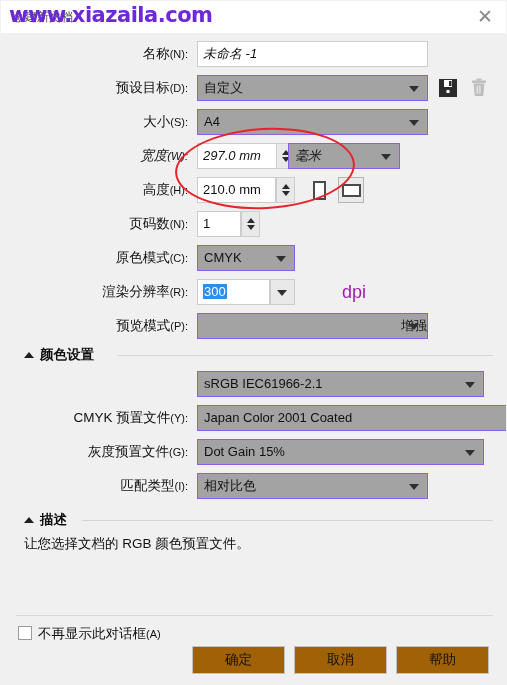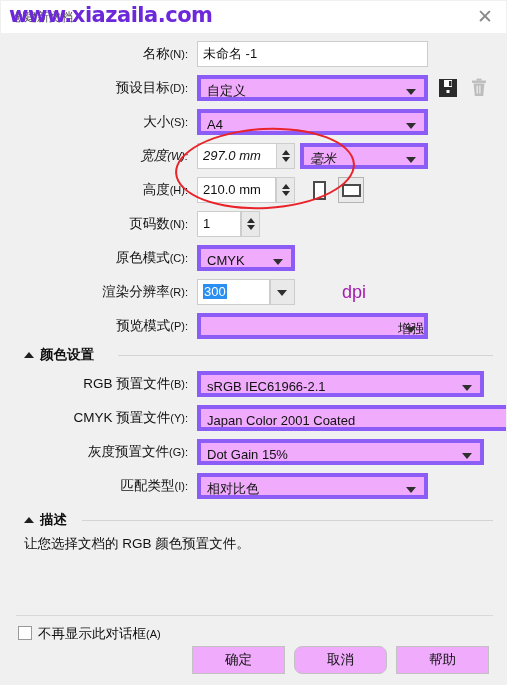--- a/index.html
+++ b/index.html
@@ -110,22 +110,22 @@
     line-height: 24px;
     font-size: 13px;
     color: #111;
     padding-left: 5px;
     white-space: nowrap;
     overflow: hidden;
   }
 
   .combo {
     position: absolute;
-    background: #f0abfc;
-    border: 4px solid #8b5cf6;
+    background: #a3a3a3;
+    border: 1px solid #8b5cf6;
     box-sizing: border-box;
     height: 26px;
     line-height: 24px;
     font-size: 13px;
     color: #111;
     padding-left: 6px;
     white-space: nowrap;
     overflow: hidden;
   }
   .combo .arrow {
@@ -300,21 +300,21 @@
     line-height: 17px;
     font-size: 13.5px;
     color: #111;
     white-space: nowrap;
   }
   .checklabel .mn { font-size: 11px; }
 
   .btn {
     position: absolute;
     height: 28px;
-    background: #f0abfc;
+    background: #a16207;
     border: 1px solid #c2c2c2;
     box-sizing: border-box;
     font-size: 13.5px;
     color: #111;
     display: flex;
     align-items: center;
     justify-content: center;
     cursor: default;
   }
 
@@ -344,21 +344,21 @@
   <div class="titlebar">
     <div class="title-text">创建新文档</div>
     <div class="watermark">www.xiazaila.com</div>
     <div class="close-btn">✕</div>
   </div>
 
   <div class="body-area">
 
     <div class="row" style="top:8px;">
       <div class="labelcol"><span>名称</span><span class="mn">(N):</span></div>
-      <div class="textinput" style="left:195px; width:231px;">未命名 -1</div>
+      <div class="textinput" style="left:195px; width:231px;font-style:italic;">未命名 -1</div>
     </div>
 
     <div class="row" style="top:42px;">
       <div class="labelcol"><span>预设目标</span><span class="mn">(D):</span></div>
       <div class="combo" style="left:195px; width:231px;">
         <span>自定义</span>
         <span class="arrow"></span>
       </div>
       <div class="icon-btn" style="left:435px; top:2px;">
         <svg width="22" height="22" viewBox="0 0 22 22">
@@ -387,21 +387,21 @@
       </div>
     </div>
 
     <div class="row" style="top:110px;font-style:italic;">
       <div class="labelcol"><span>宽度</span><span class="mn">(W):</span></div>
       <div class="textinput" style="left:195px; width:91px;">297.0 mm</div>
       <div class="spin" style="left:274px;">
         <span class="up"></span>
         <span class="dn"></span>
       </div>
-      <div class="combo" style="left:298px; width:128px;">
+      <div class="combo" style="left:286px; width:112px;">
         <span>毫米</span>
         <span class="arrow"></span>
       </div>
     </div>
 
     <div class="row" style="top:144px;">
       <div class="labelcol"><span>高度</span><span class="mn">(H):</span></div>
       <div class="textinput" style="left:195px; width:79px;">210.0 mm</div>
       <div class="spin" style="left:274px;">
         <span class="up"></span>
@@ -449,21 +449,20 @@
       </div>
     </div>
 
     <div class="section" style="top:312px;">
       <span class="tri"></span>
       <span class="stitle">颜色设置</span>
       <span class="line" style="left:116px; width:375px;"></span>
     </div>
 
     <div class="row" style="top:338px;">
-      <div class="labelcol"><span>RGB 预置文件</span><span class="mn">(B):</span></div>
       <div class="combo" style="left:195px; width:287px;">
         <span>sRGB IEC61966-2.1</span>
         <span class="arrow"></span>
       </div>
     </div>
 
     <div class="row" style="top:372px;">
       <div class="labelcol"><span>CMYK 预置文件</span><span class="mn">(Y):</span></div>
       <div class="combo" style="left:195px; width:345px;">
         <span>Japan Color 2001 Coated</span>
@@ -496,21 +495,21 @@
     <div class="desc-text" style="top:502px;">让您选择文档的 RGB 颜色预置文件。</div>
 
     <div class="hr" style="top:582px;"></div>
 
     <div class="checkrow" style="top:592px;">
       <span class="checkbox"></span>
       <span class="checklabel"><span>不再显示此对话框</span><span class="mn">(A)</span></span>
     </div>
 
     <div class="btn" style="left:190px; top:613px; width:93px;">确定</div>
-    <div class="btn" style="left:292px; top:613px; width:93px;border-radius:8px;">取消</div>
+    <div class="btn" style="left:292px; top:613px; width:93px;">取消</div>
     <div class="btn" style="left:394px; top:613px; width:93px;">帮助</div>
 
   </div>
 
   <div class="annot">
     <div class="annot-ellipse"></div>
   </div>
 
 </div>
 

